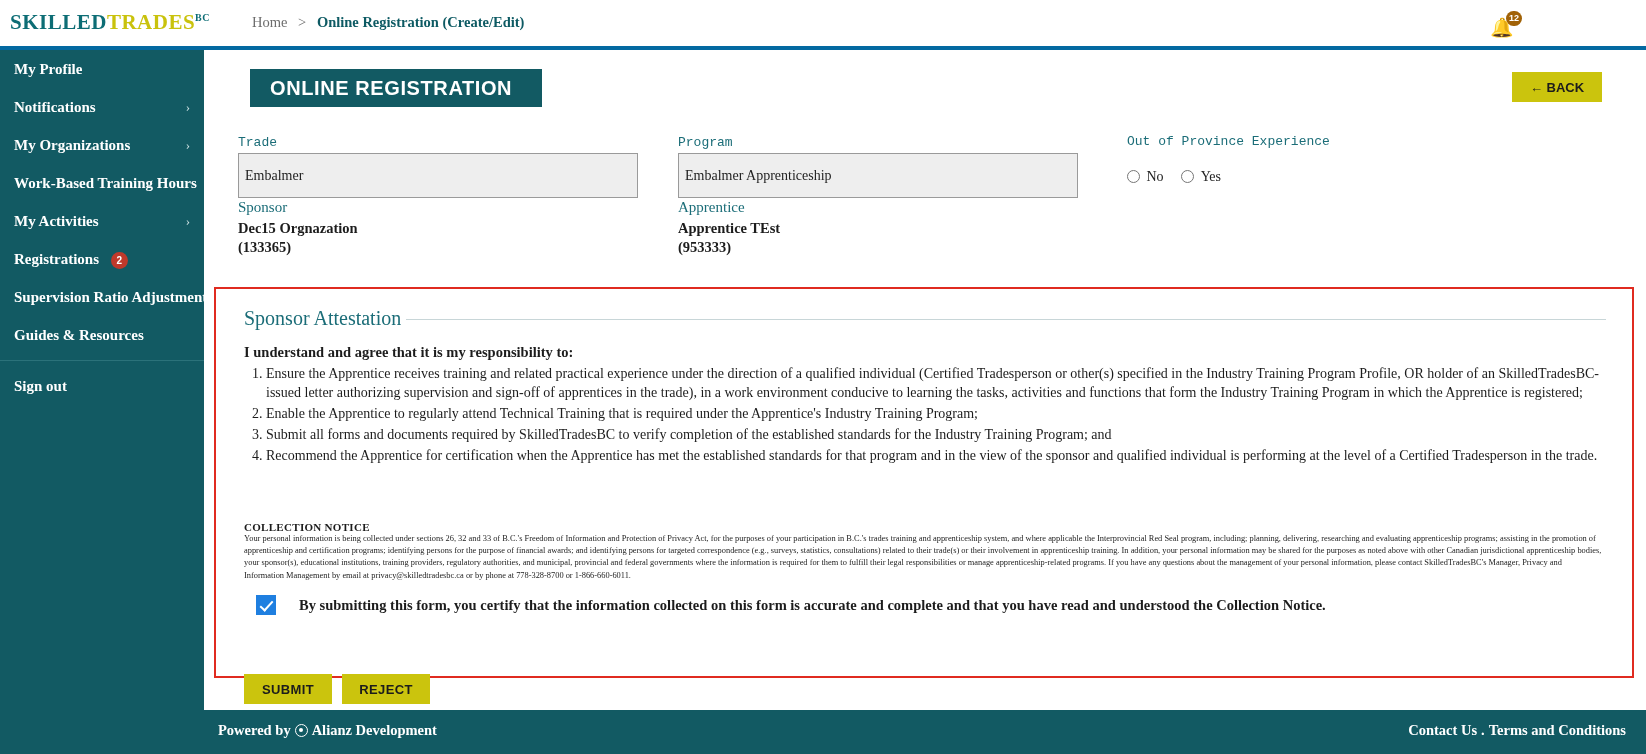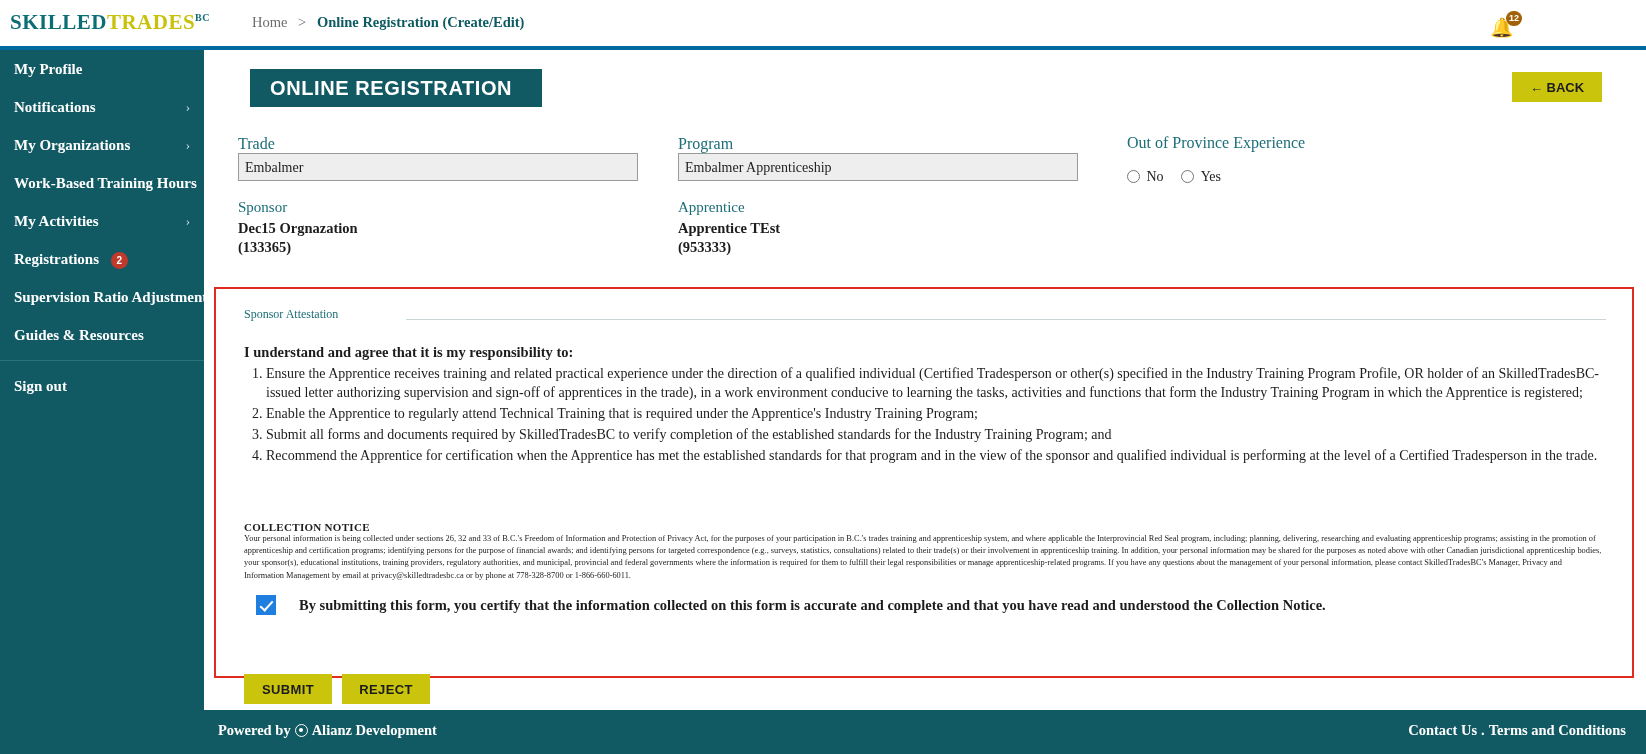--- a/index.html
+++ b/index.html
@@ -138,26 +138,27 @@
     font-weight: bold;
     font-size: 13px;
     line-height: 30px;
     text-align: center;
     border: none;
     cursor: pointer;
   }
 
   .field-label {
     position: absolute;
-    font-size: 16px;
+    font-size: 13px;
     color: #1b6d78;
+    font-family: Liberation Mono, monospace;
   }
   .sel {
     position: absolute;
-    height: 28px;
+    height: 45px;
     border: 1px solid #9a9a9a;
     background: #eeeeee;
     font-family: "Liberation Serif", serif;
     font-size: 14px;
     color: #222;
     padding-left: 6px;
     border-radius: 0;
     appearance: none;
     -webkit-appearance: none;
   }
@@ -181,21 +182,21 @@
   
   .attest {
     position: absolute;
     left: 10px; top: 237px;
     width: 1420px; height: 391px;
     border: 2px solid #e02b20;
     background: #ffffff;
   }
   .attest-title {
     position: absolute; left: 28px; top: 18px;
-    font-size: 12px;
+    font-size: 20px;
     color: #1b6d78;
   }
   .attest-rule {
     position: absolute; left: 190px; top: 30px;
     width: 1200px; height: 1px;
     background: #c8d6d8;
   }
   .attest-sub {
     position: absolute; left: 28px; top: 55px;
     font-size: 14.5px; font-weight: bold; color: #1c1c1c;

